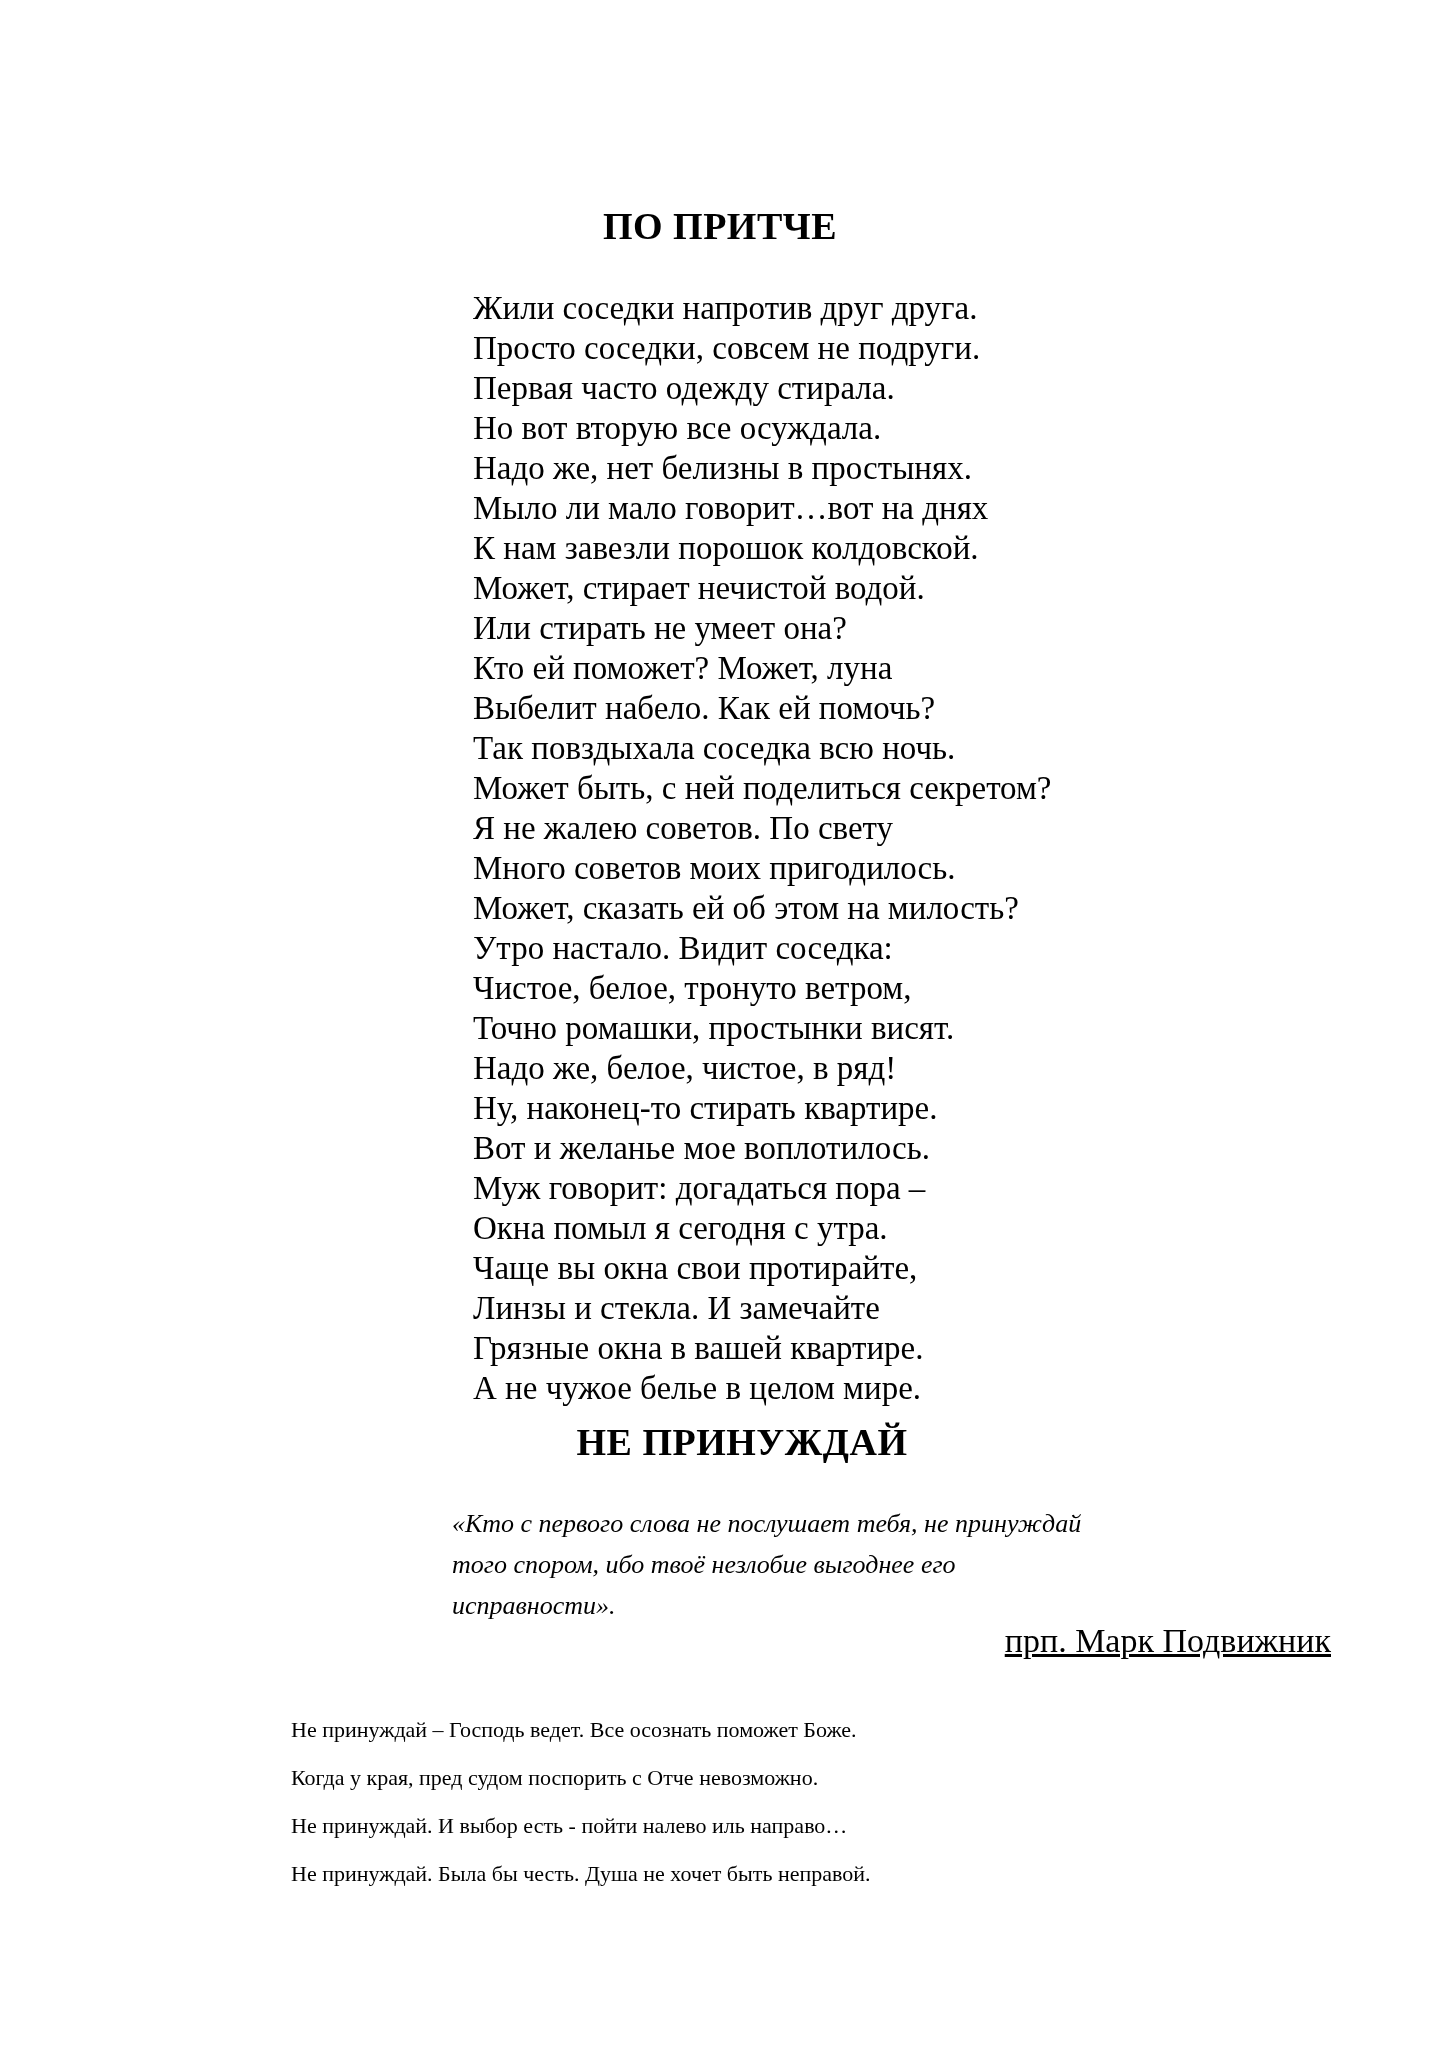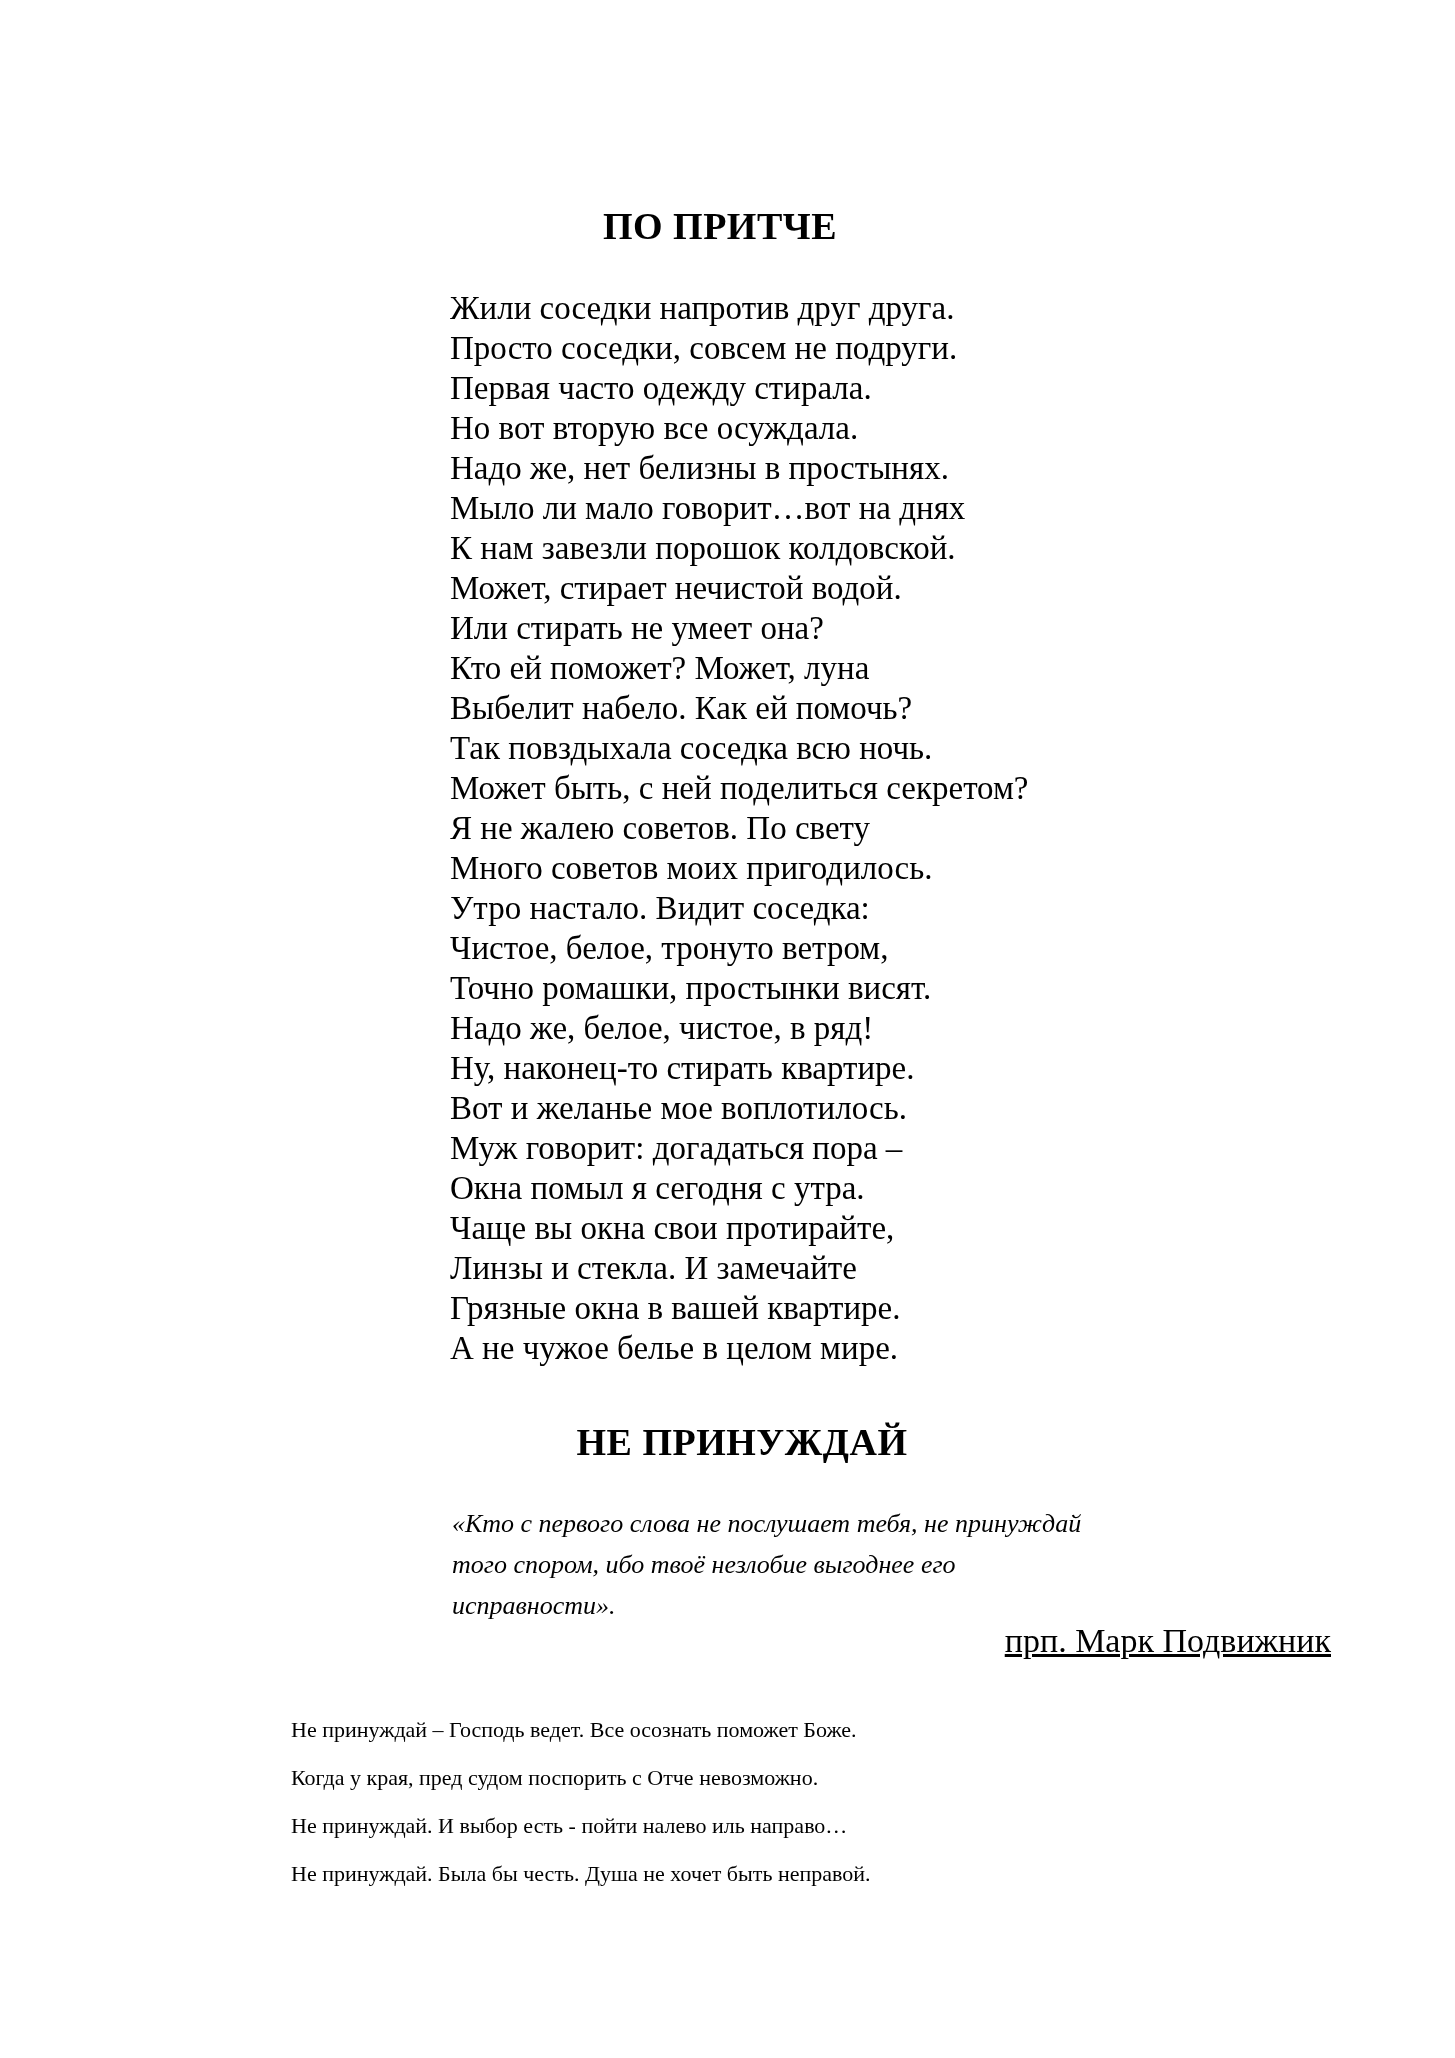--- a/index.html
+++ b/index.html
@@ -29,21 +29,21 @@
   }
   .heading-1 { top: 204px; }
   .heading-2 { top: 1420px; left: 22px; }
   .poem {
     position: absolute;
     left: 450px;
     top: 288px;
     font-size: 33px;
     line-height: 40px;
   }
-  .poem .line { white-space: nowrap; }
+  .poem .line { white-space: nowrap; margin-left: 23px; }
   .epigraph {
     position: absolute;
     left: 452px;
     top: 1503px;
     width: 900px;
     font-style: italic;
     font-size: 26px;
     line-height: 41px;
   }
   .epigraph .line { white-space: nowrap; }
@@ -83,20 +83,21 @@
       <div class="line">Мыло ли мало говорит…вот на днях</div>
       <div class="line">К нам завезли порошок колдовской.</div>
       <div class="line">Может, стирает нечистой водой.</div>
       <div class="line">Или стирать не умеет она?</div>
       <div class="line">Кто ей поможет? Может, луна</div>
       <div class="line">Выбелит набело. Как ей помочь?</div>
       <div class="line">Так повздыхала соседка всю ночь.</div>
       <div class="line">Может быть, с ней поделиться секретом?</div>
       <div class="line">Я не жалею советов. По свету</div>
       <div class="line">Много советов моих пригодилось.</div>
+      <div class="line">Может, сказать ей об этом на милость?</div>
       <div class="line">Утро настало. Видит соседка:</div>
       <div class="line">Чистое, белое, тронуто ветром,</div>
       <div class="line">Точно ромашки, простынки висят.</div>
       <div class="line">Надо же, белое, чистое, в ряд!</div>
       <div class="line">Ну, наконец-то стирать квартире.</div>
       <div class="line">Вот и желанье мое воплотилось.</div>
       <div class="line">Муж говорит: догадаться пора –</div>
       <div class="line">Окна помыл я сегодня с утра.</div>
       <div class="line">Чаще вы окна свои протирайте,</div>
       <div class="line">Линзы и стекла. И замечайте</div>

